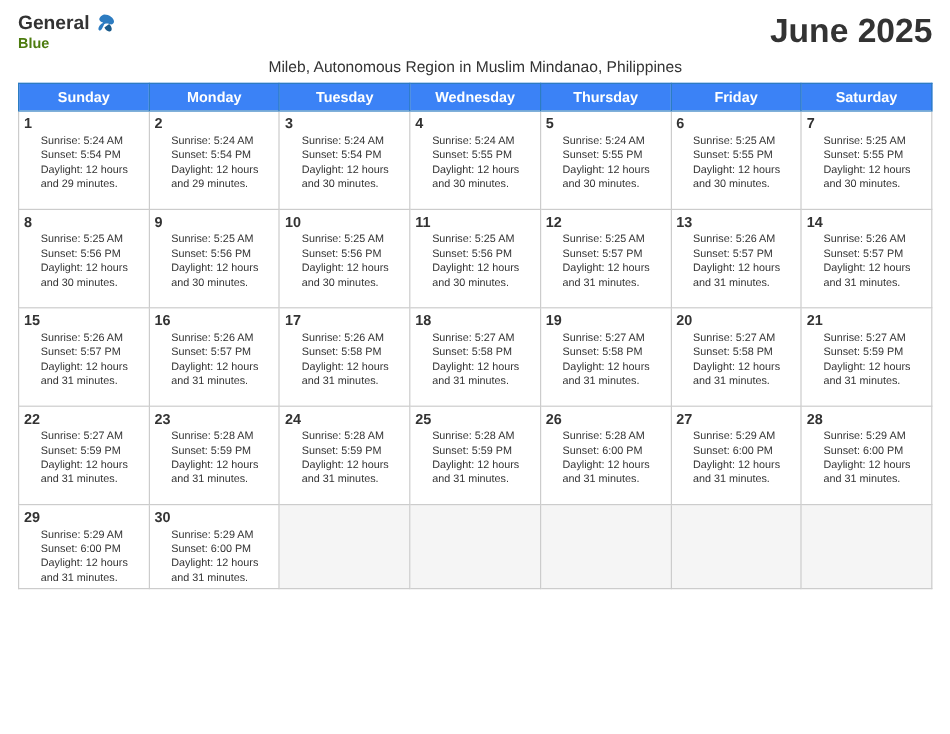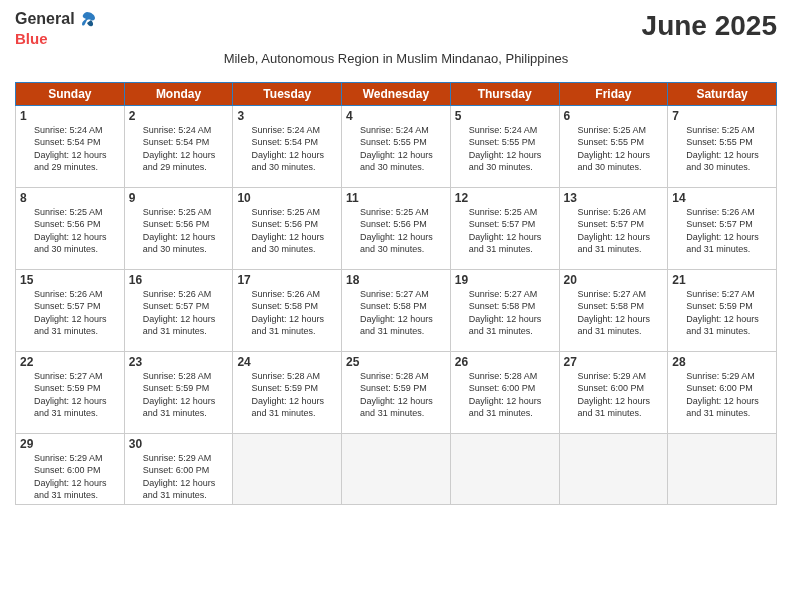--- a/index.html
+++ b/index.html
@@ -27,29 +27,29 @@
     }
     .month-title {
       font-size: 28px;
       font-weight: bold;
       color: #333;
     }
     .subtitle {
       text-align: center;
       font-size: 13px;
       color: #333;
-      margin-bottom: 16px;
+      margin-bottom: 6px;
     }
     .calendar {
       width: 100%;
       border-collapse: collapse;
       table-layout: fixed;
     }
     .calendar th {
-      background-color: #c2410c;
+      background-color: #3b82f6;
       color: white;
       text-align: center;
       font-size: 12px;
       font-weight: bold;
       padding: 4px 2px;
       border: 1px solid #2d7cc1;
     }
     .calendar td {
       border: 1px solid #ccc;
       vertical-align: top;
@@ -88,21 +88,21 @@
         <div style="display:flex;align-items:center;">
           <div style="font-size:16px;font-weight:bold;color:#333;line-height:1.15;">
             General<span style="display:inline-block;width:0;overflow:visible;">
               <svg width="20" height="20" viewBox="0 0 20 20" style="vertical-align:middle;margin-left:2px;">
                 <path d="M10 2 C14 2 18 5 18 8 C18 10 16 11 14 10 C12 9 10 10 10 10 L8 14 C7 16 5 16 5 14 C5 12 7 10 9 9 C7 8 5 7 6 5 C7 3 9 2 10 2Z" fill="#2d7cc1"></path>
                 <path d="M14 10 C16 12 17 15 15 16 C13 17 11 15 10 13" fill="#1a5a8a"></path>
               </svg>
             </span>
           </div>
         </div>
-        <div style="font-size:15px;font-weight:bold;color:#ef4444;line-height:1.15;">Blue</div>
+        <div style="font-size:12px;font-weight:bold;color:#4d7c0f;line-height:1.15;">Blue</div>
       </div>
     </div>
     <div class="month-title">June 2025</div>
   </div>
   <div class="subtitle">Mileb, Autonomous Region in Muslim Mindanao, Philippines</div>
   <table class="calendar">
     <thead>
       <tr>
       <th>Sunday</th>
           <th>Monday</th>

